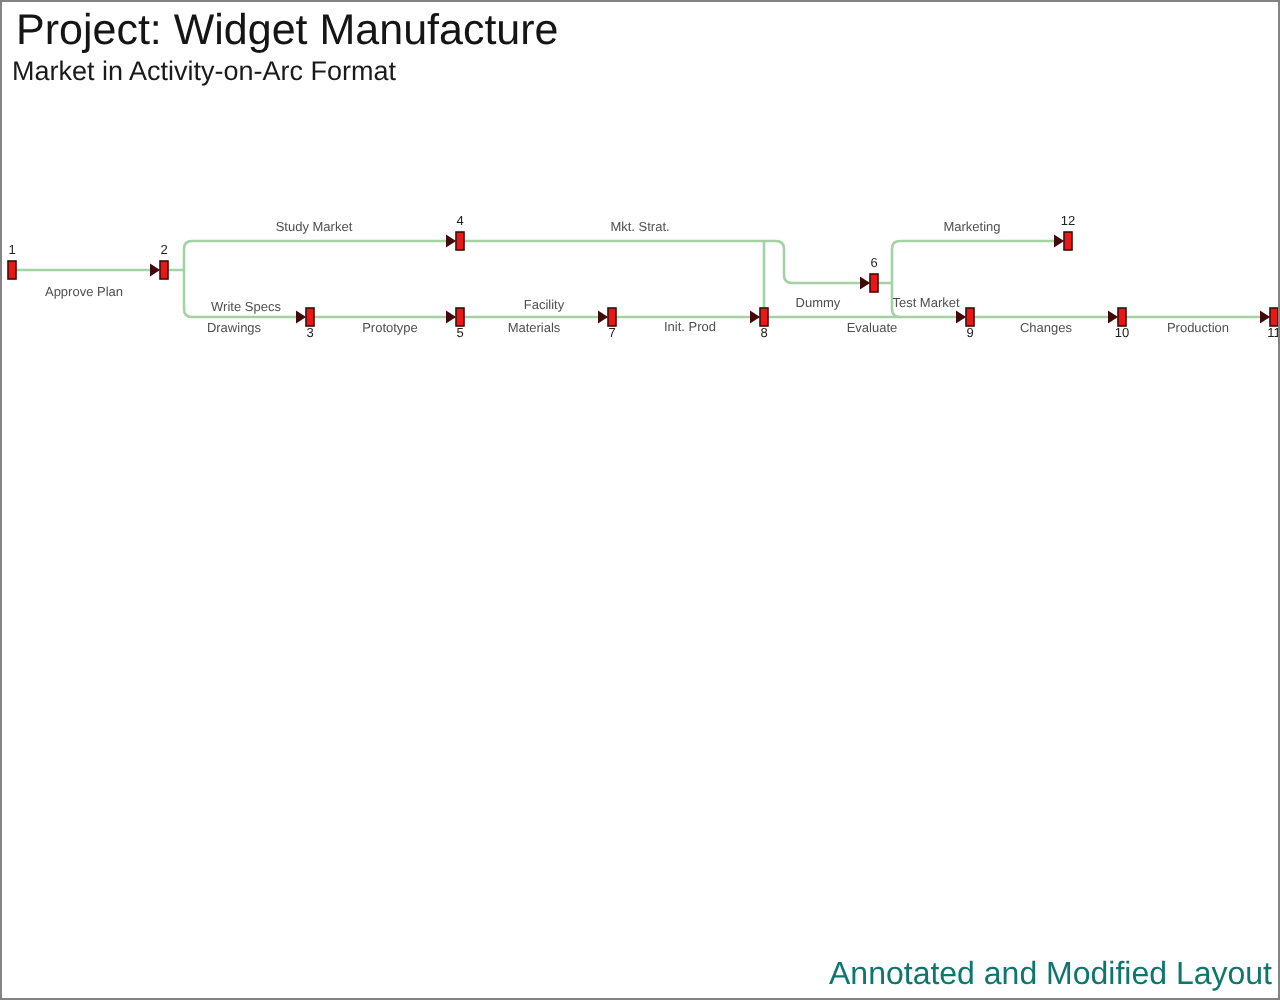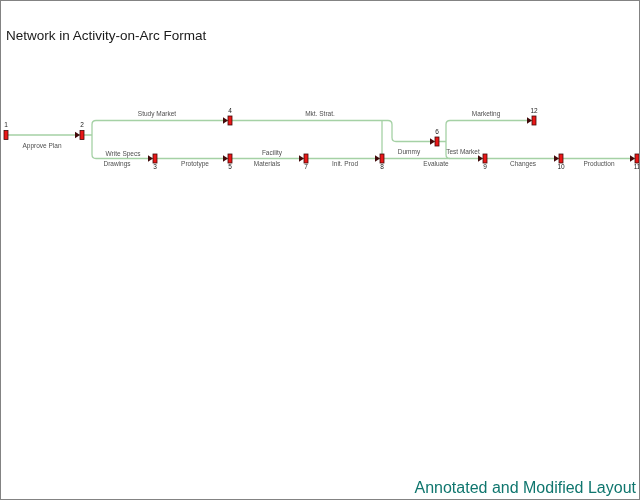--- a/index.html
+++ b/index.html
@@ -48,21 +48,22 @@
     height: 500px;
   }
   svg.network text {
     font-family: "Liberation Sans", sans-serif;
   }
 </style>
 </head>
 <body>
 
 <div class="canvas">
-  <div class="subtitle">Network in Activity-on-Arc Format</div>
+  <div class="title">Project: Widget Manufacture</div>
+  <div class="subtitle">Market in Activity-on-Arc Format</div>
   <svg class="network" viewBox="0 0 640 500">
       <path d="M 5 134 H 91" fill="none" stroke="#a5d1a5" stroke-width="1.3"></path>
       <path d="M 95 119.5 Q 91 119.5 91 123.5 V 153.5 Q 91 157.5 95 157.5" fill="none" stroke="#a5d1a5" stroke-width="1.3"></path>
       <path d="M 95 119.5 H 387 Q 391 119.5 391 123.5 V 136.5 Q 391 140.5 395 140.5 H 445" fill="none" stroke="#a5d1a5" stroke-width="1.3"></path>
       <path d="M 381 119.5 V 157.5" fill="none" stroke="#a5d1a5" stroke-width="1.3"></path>
       <path d="M 449 119.5 Q 445 119.5 445 123.5 V 153.5 Q 445 157.5 449 157.5" fill="none" stroke="#a5d1a5" stroke-width="1.3"></path>
       <path d="M 449 119.5 H 533" fill="none" stroke="#a5d1a5" stroke-width="1.3"></path>
       <path d="M 95 157.5 H 637" fill="none" stroke="#a5d1a5" stroke-width="1.3"></path>
       <text x="41" y="147" text-anchor="middle" font-size="6.5" fill="#4f4f4f">Approve Plan</text>
       <text x="156" y="114.5" text-anchor="middle" font-size="6.5" fill="#4f4f4f">Study Market</text>

